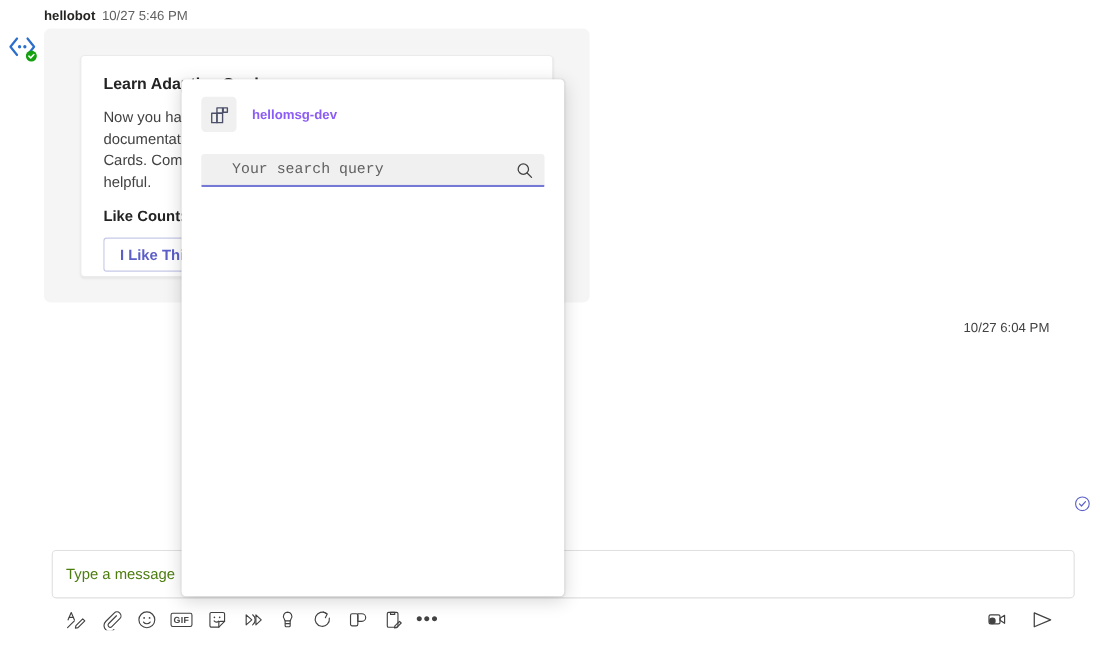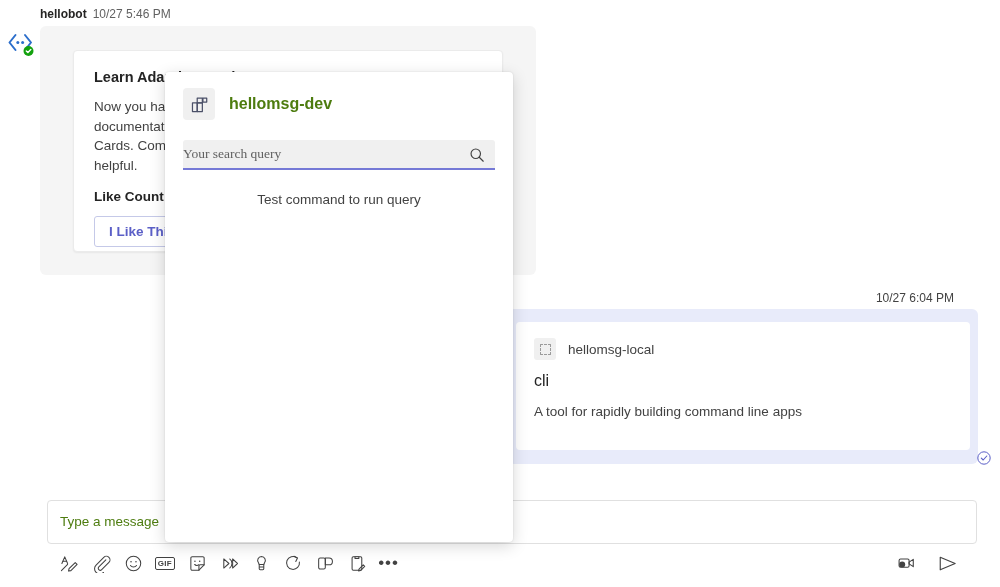--- a/index.html
+++ b/index.html
@@ -216,39 +216,39 @@
     gap: 14px;
     padding: 16px 18px 0 18px;
   }
   .popup-app-icon {
     width: 32px; height: 32px;
     background: #f0f0f0;
     border-radius: 4px;
     display: flex; align-items: center; justify-content: center;
   }
   .popup-title {
-    font-size: 16px;
+    font-size: 12px;
     font-weight: 700;
-    color: #4d7c0f;
+    color: #8b5cf6;
   }
   .popup-search {
     position: relative;
     margin: 20px 18px 0 18px;
     height: 30px;
     background: #f0f0f0;
     border-bottom: 2px solid #7579d6;
     border-radius: 3px 3px 0 0;
     display: flex; align-items: center;
   }
   .popup-search input {
     border: 0; outline: 0; background: transparent;
     font-size: 13.5px;
     color: #242424;
-    font-family: Liberation Serif, serif;
-    padding: 0 30px 0 0;
+    font-family: Liberation Mono, monospace;
+    padding: 0 30px 0 28px;
     width: 100%;
     height: 100%;
   }
   .popup-search input::placeholder { color: #616161; }
   .popup-search .search-ico {
     position: absolute; right: 10px; top: 7px;
     color: #424242;
   }
   .popup-hint {
     margin-top: 22px;
@@ -281,32 +281,20 @@
     <div class="adaptive-card">
       <div class="card-title">Learn Adaptive Card</div>
       <div class="card-body">Now you have an adaptive card! Check out the documentation to learn more about Adaptive Cards. Commands in the Teams app manifest is helpful.</div>
       <div class="card-sub">Like Count:</div>
       <button class="card-btn">I Like This!</button>
     </div>
   </div>
 
   <div class="user-ts">10/27 6:04 PM</div>
 
-  <div class="user-bubble">
-    <div class="user-card">
-      <div class="card-app-row">
-        <span class="mini-icon-box">
-            <span class="dashed"></span>
-          </span>
-        <span class="card-app-name">hellomsg-local</span>
-      </div>
-      <div class="card-cli-title">cli</div>
-      <div class="card-cli-desc">A tool for rapidly building command line apps</div>
-    </div>
-  </div>
 
   <div class="sent-check">
     <svg width="14" height="14" viewBox="0 0 14 14">
       <circle cx="7" cy="7" r="6.2" fill="none" stroke="#5b5fc7" stroke-width="1"></circle>
       <path d="M4.3 7.1 L6.2 9 L9.8 5" fill="none" stroke="#5b5fc7" stroke-width="1.1" stroke-linecap="round" stroke-linejoin="round"></path>
     </svg>
   </div>
 
   <div class="compose-box">
     <span class="compose-placeholder">Type a message</span>
@@ -415,16 +403,15 @@
     <div class="popup-search">
       <input type="text" value="" placeholder="Your search query" style="">
       <span class="search-ico">
         <svg width="16" height="16" viewBox="0 0 18 18" fill="none" stroke="#424242" stroke-width="1.3" stroke-linecap="round">
           <circle cx="7.6" cy="7.6" r="5.3"></circle>
           <path d="M11.5 11.5 L16 16"></path>
         </svg>
       </span>
     </div>
 
-    <div class="popup-hint">Test command to run query</div>
   </div>
 
 </div>
 
 </body></html>

